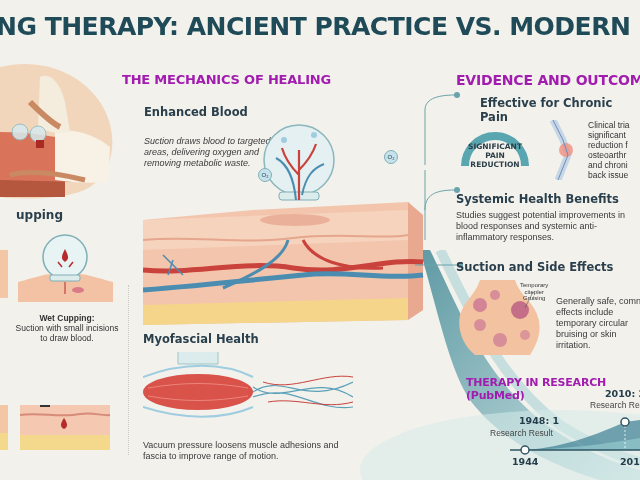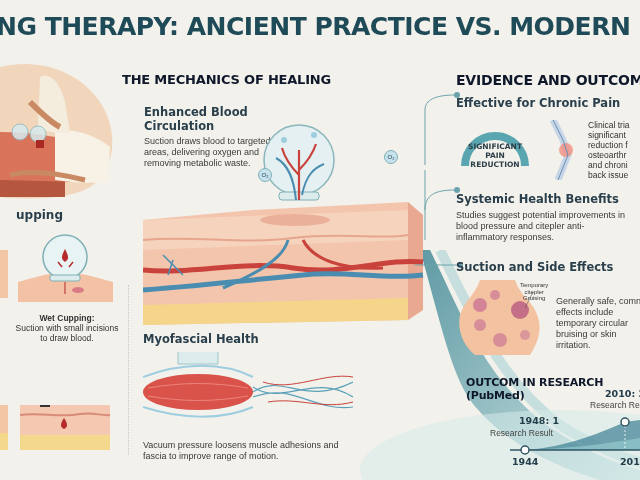--- a/index.html
+++ b/index.html
@@ -1,20 +1,20 @@
 <!DOCTYPE html>
 <html><head>
 <meta charset="utf-8">
 <style>
   * { box-sizing: border-box; margin: 0; padding: 0; }
   html, body { width: 640px; height: 480px; overflow: hidden; background: #f2f1ec; }
   body { position: relative; font-family: "Liberation Sans", sans-serif; color: #233d4a; }
   .abs { position: absolute; }
   .title { left: -4px; top: 12px; white-space: nowrap; font-family: "DejaVu Sans", sans-serif; font-weight: bold; font-size: 25px; letter-spacing: -0.5px; color: #1f4a57; }
-  .sec-h { font-family: "DejaVu Sans", sans-serif; font-weight: bold; font-size: 13px; color: #0f172a; white-space: nowrap; letter-spacing: -0.2px; }
+  .sec-h { font-family: "DejaVu Sans", sans-serif; font-weight: bold; font-size: 13px; color: #a21caf; white-space: nowrap; letter-spacing: -0.2px; }
   .sub-h { font-family: "DejaVu Sans", sans-serif; font-weight: bold; font-size: 11.5px; color: #2a3f4c; line-height: 14px; }
   .body-t { font-size: 9px; line-height: 11px; color: #3a3a3a; }
   .small-t { font-size: 8.5px; line-height: 10px; color: #333; }
   .divider { left: 128px; top: 285px; width: 0; height: 170px; border-left: 1px dotted #c9c9c3; }
   .gauge-label { font-family: "DejaVu Sans", sans-serif; font-weight: bold; font-size: 7.5px; line-height: 9px; color: #2c3e48; text-align: center; }
   .chart-label-b { font-family: "DejaVu Sans", sans-serif; font-weight: bold; font-size: 9.5px; color: #233d4a; white-space: nowrap; }
   .chart-label { font-size: 8.5px; color: #444; white-space: nowrap; }
 </style>
 </head>
 <body>
@@ -73,23 +73,22 @@
   <rect x="20" y="30" width="90" height="15" fill="#f4d98c"></rect>
   <path d="M64,13 C60,19 60,22 64,24 C68,22 68,19 64,13 Z" fill="#b52a2a"></path>
   <rect x="40" y="0" width="10" height="2" fill="#333"></rect>
 </svg>
 
 <div class="abs divider"></div>
 
 <div class="abs sec-h" style="left:122px;top:72px;">THE MECHANICS OF HEALING</div>
 <div class="abs sub-h" style="left:144px;top:105px;">
   <div>Enhanced Blood</div>
-  <div>Circulation</div>
-</div>
-<div class="abs body-t" style="left:144px;top:136px;width:140px;">Suction draws blood to targeted areas, delivering oxygen and removing metabolic waste.</div>
+</div>
+<div class="abs body-t" style="left:144px;top:136px;width:140px;font-style:italic;">Suction draws blood to targeted areas, delivering oxygen and removing metabolic waste.</div>
 
 <svg class="abs" style="left:143px;top:180px;" width="300" height="145">
   <path d="M0,40 L110,30 L265,22 L270,40 L265,140 L0,145 Z" fill="#f3c5ad"></path>
   <path d="M0,40 L265,30 L265,60 L0,70 Z" fill="#f6d3bd"></path>
   <path d="M0,60 C50,55 100,65 150,58 C200,52 240,60 265,55" stroke="#e6a58d" stroke-width="2" fill="none"></path>
   <path d="M0,125 L265,118 L265,140 L0,145 Z" fill="#f4d58a"></path>
   <path d="M265,22 L280,35 L280,130 L265,140 Z" fill="#e9a890"></path>
   <path d="M0,90 C50,95 100,80 150,88 C200,96 240,78 280,82" stroke="#c9423c" stroke-width="5" fill="none"></path>
   <path d="M0,110 C60,105 110,100 160,95 C200,90 240,100 280,95" stroke="#4a8db0" stroke-width="5" fill="none"></path>
   <path d="M145,60 C140,80 110,95 80,108" stroke="#4a8db0" stroke-width="3" fill="none"></path>
@@ -122,21 +121,21 @@
 <svg class="abs" style="left:415px;top:90px;" width="50" height="200">
   <path d="M10,75 L10,20 C10,10 20,5 40,5" stroke="#6aa3ab" stroke-width="1" fill="none"></path>
   <path d="M10,80 L10,150 M10,120 C10,105 20,100 40,100" stroke="#6aa3ab" stroke-width="1" fill="none"></path>
   <path d="M0,175 L45,175" stroke="#6aa3ab" stroke-width="1" fill="none"></path>
   <circle cx="42" cy="5" r="3" fill="#6aa3ab"></circle>
   <circle cx="42" cy="100" r="3" fill="#6aa3ab"></circle>
   <circle cx="45" cy="175" r="3" fill="#6aa3ab"></circle>
 </svg>
 
 <div class="abs sec-h" style="left:456px;top:72px;font-size:14px;">EVIDENCE AND OUTCOM</div>
-<div class="abs sub-h" style="left:456px;top:96px;">Effective for Chronic Pain</div>
+<div class="abs sub-h" style="left:480px;top:96px;">Effective for Chronic Pain</div>
 
 <svg class="abs" style="left:455px;top:118px;" width="80" height="50">
   <path d="M10,48 A30,30 0 0 1 70,48" stroke="#5aa6b0" stroke-width="8" fill="none"></path>
 </svg>
 <div class="abs gauge-label" style="left:460px;top:142px;width:70px;">
   <div>SIGNIFICANT</div>
   <div>PAIN</div>
   <div>REDUCTION</div>
 </div>
 
@@ -148,21 +147,21 @@
 <div class="abs small-t" style="left:588px;top:120px;width:60px;">
   <div>Clinical tria</div>
   <div>significant</div>
   <div>reduction f</div>
   <div>osteoarthr</div>
   <div>and chroni</div>
   <div>back issue</div>
 </div>
 
 <div class="abs sub-h" style="left:456px;top:192px;text-align:center;">Systemic Health Benefits</div>
-<div class="abs body-t" style="left:456px;top:210px;width:180px;">Studies suggest potential improvements in blood pressure and citepler anti-inflammatory responses.</div>
+<div class="abs body-t" style="left:456px;top:210px;width:180px;">Studies suggest potential improvements in blood responses and systemic anti-inflammatory responses.</div>
 
 <div class="abs sub-h" style="left:456px;top:260px;">Suction and Side Effects</div>
 <svg class="abs" style="left:455px;top:280px;" width="90" height="75">
   <path d="M25,0 C20,15 10,20 5,35 C2,50 8,65 20,75 L75,75 C85,60 88,45 80,30 C75,20 65,15 60,0 Z" fill="#f3c2a0"></path>
   <circle cx="25" cy="25" r="7" fill="#c46a92" opacity="0.7"></circle>
   <circle cx="40" cy="15" r="5" fill="#c46a92" opacity="0.6"></circle>
   <circle cx="65" cy="30" r="9" fill="#b04a7c" opacity="0.7"></circle>
   <circle cx="25" cy="45" r="6" fill="#c46a92" opacity="0.6"></circle>
   <circle cx="45" cy="60" r="7" fill="#c46a92" opacity="0.6"></circle>
   <circle cx="70" cy="55" r="5" fill="#c46a92" opacity="0.5"></circle>
@@ -175,21 +174,21 @@
 </div>
 <div class="abs body-t" style="left:556px;top:296px;width:90px;">
   <div style="white-space:nowrap;">Generally safe, comn</div>
   <div>effects include</div>
   <div>temporary circular</div>
   <div>bruising or skin</div>
   <div>irritation.</div>
 </div>
 
 <div class="abs sec-h" style="left:466px;top:376px;font-size:11px;line-height:13px;">
-  <div>OUTCOM IN RESEARCH</div>
+  <div>THERAPY IN RESEARCH</div>
   <div>(PubMed)</div>
 </div>
 <svg class="abs" style="left:505px;top:410px;" width="135" height="60">
   <path d="M20,40 C50,38 80,30 120,12 L135,10 L135,40 Z" fill="#3c7f93" opacity="0.7"></path>
   <path d="M20,40 C60,39 100,34 135,28 L135,40 Z" fill="#8dc4c8" opacity="0.8"></path>
   <line x1="5" y1="40" x2="135" y2="40" stroke="#2f5563" stroke-width="1.5"></line>
   <line x1="120" y1="12" x2="120" y2="40" stroke="#fff" stroke-width="0.8" stroke-dasharray="2,2"></line>
   <circle cx="20" cy="40" r="4" fill="#fff" stroke="#2f5563" stroke-width="1.5"></circle>
   <circle cx="120" cy="12" r="4" fill="#fff" stroke="#2f5563" stroke-width="1.5"></circle>
 </svg>

